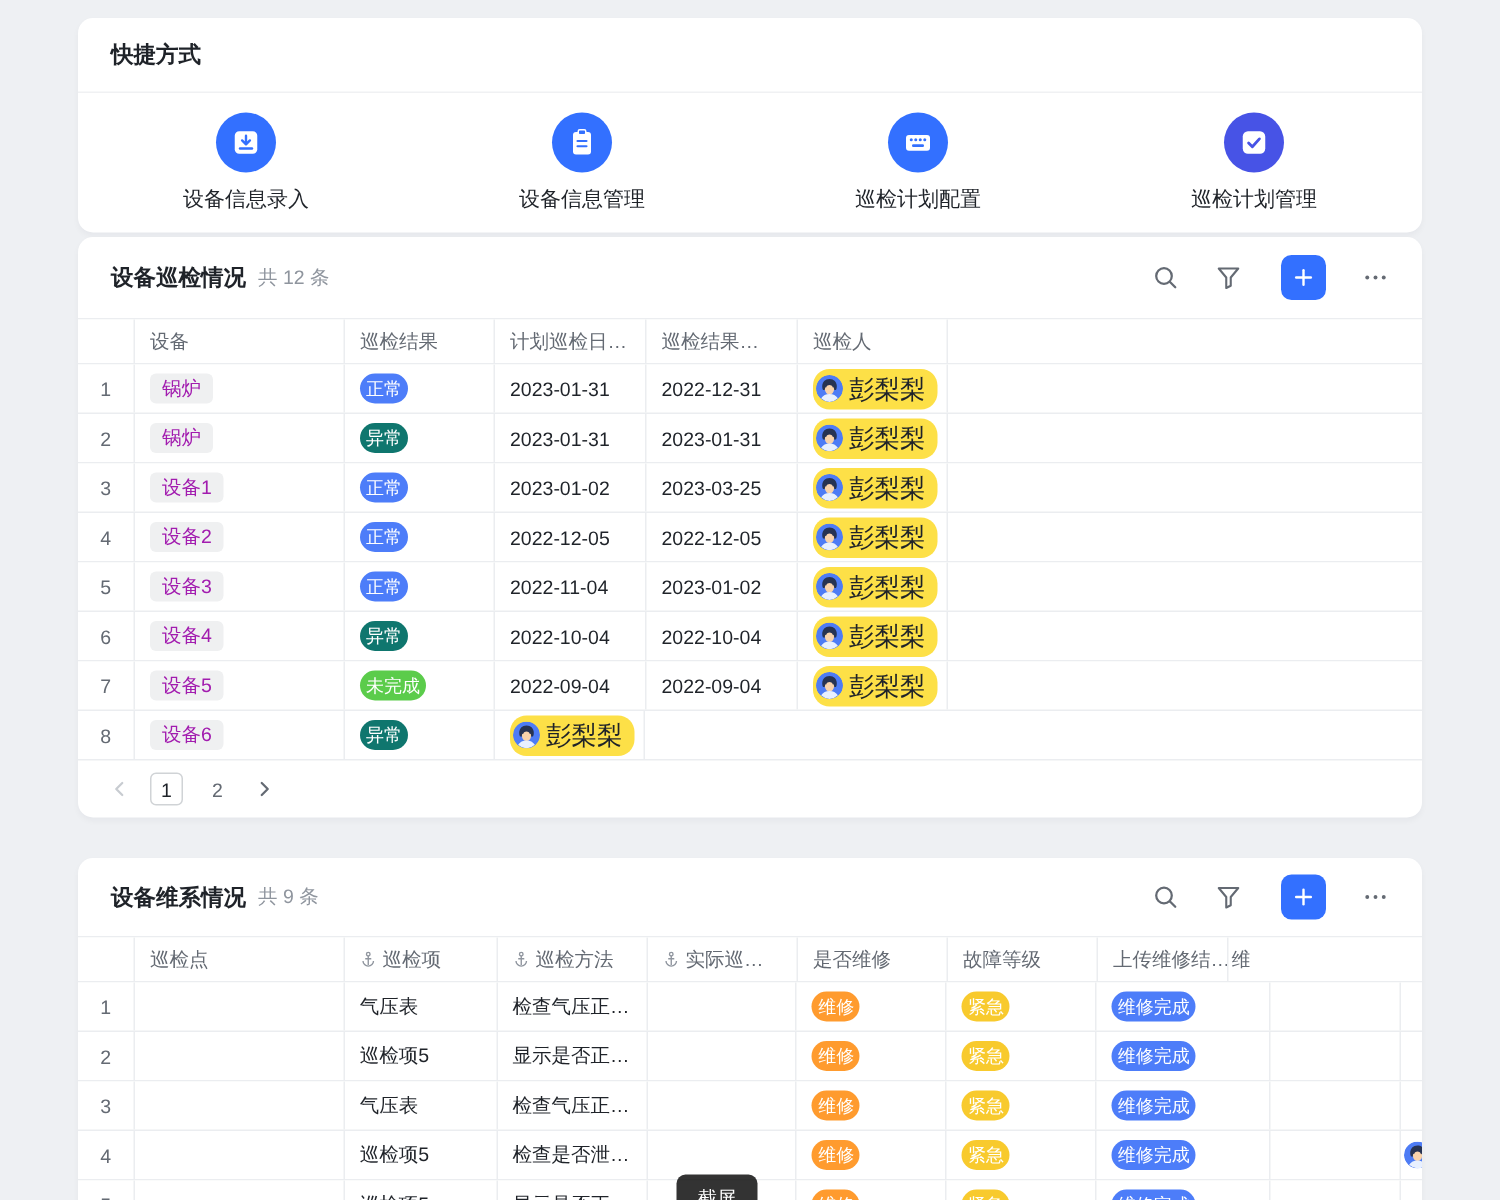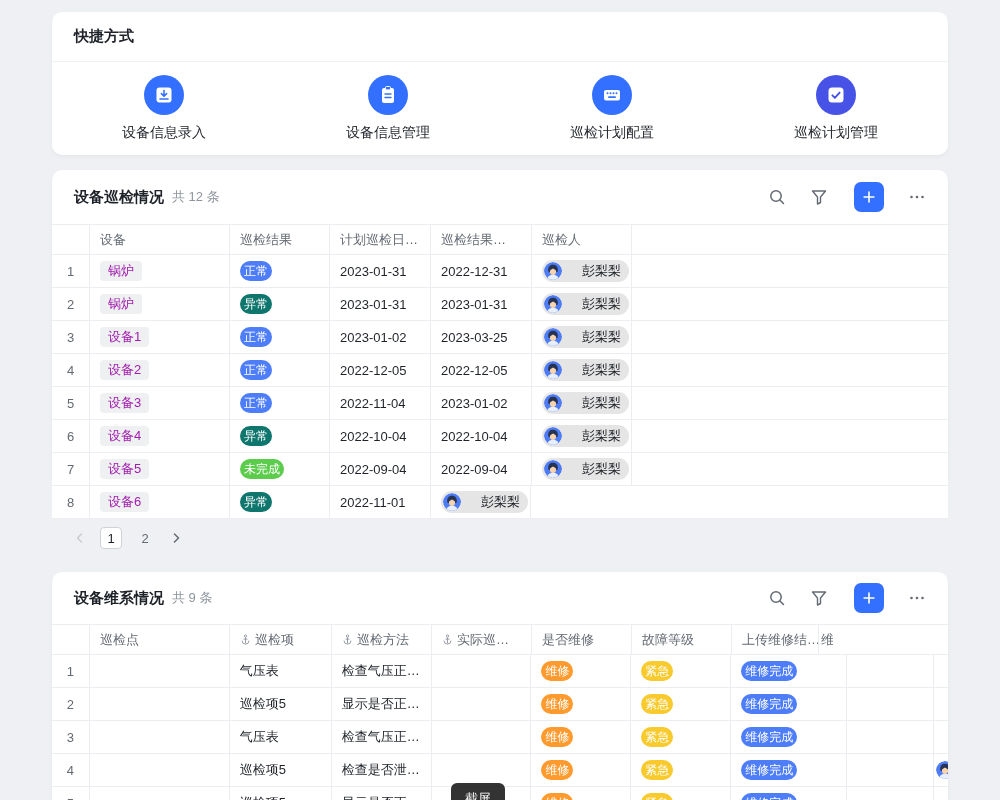--- a/index.html
+++ b/index.html
@@ -1,20 +1,20 @@
 <!DOCTYPE html>
 <html><head>
 <meta charset="utf-8">
 <style>
   *{margin:0;padding:0;box-sizing:border-box}
   html,body{width:1000px;height:800px}
   body{background:#eef0f3;font-family:"Liberation Sans","DejaVu Sans",sans-serif;position:relative;overflow:hidden}
   .card{position:absolute;left:52px;width:896px;background:#fff;border-radius:10px;box-shadow:0 2px 4px rgba(31,35,41,.04)}
   #card-shortcuts{top:12px;height:143px}
-  #card-inspect{top:170px;height:316px}
+  #card-inspect{top:158px;height:387px}
   #card-maint{top:572px;height:247px}
 
   .card-head{display:flex;align-items:center;padding:18px 22px;gap:8px}
   #card-shortcuts .card-head{height:50px;border-bottom:1px solid #f0f1f3}
   .table-head{height:54px}
   #card-maint .table-head{height:52px}
   .card-title{font-size:15px;font-weight:700;color:#1f2329}
   .count{font-size:13px;color:#8f959e}
   .spacer{flex:1}
   .hicon{width:18px;height:18px;color:#646a73;display:inline-flex;margin-left:16px;cursor:pointer}
@@ -38,21 +38,21 @@
   .fill{flex:1;border-right:none}
   .hcell{gap:4px}
   .anchor{width:11px;height:11px;color:#8f959e;flex:none}
 
   .t1 .c1{width:38px}.t1 .c2{width:140px}.t1 .c3{width:100px}.t1 .c4{width:101px}.t1 .c5{width:101px}.t1 .c6{width:100px}
   .t2 .c1{width:38px}.t2 .c2{width:140px}.t2 .c3{width:102px}.t2 .c4{width:100px}.t2 .c5{width:100px}.t2 .c6{width:100px}.t2 .c7{width:100px}.t2 .c8{width:116px}.t2 .c9{width:87px}.t2 .c10{width:14px;border-right:none;padding:0 2px}
 
   .tag{display:inline-block;background:#eff0f1;border-radius:4px;padding:2px 8px;font-size:13px;color:#a21caf;line-height:16px}
   .pill{height:20px;display:inline-flex;align-items:center;padding:0 4px;border-radius:10px;font-size:12px;color:#fff;flex:none}
   .c-blue{background:#4d7df9}.c-red{background:#0f766e}.c-green{background:#5bcc4b}.c-orange{background:#ff9b2e}.c-yellow{background:#f8ca2d}
-  .person{display:inline-flex;align-items:center;gap:20px;background:#e5e5e5;border-radius:11px;padding:2px 8px 2px 2px;font-size:13px;color:#1f2329;flex:none}
+  .person{display:inline-flex;align-items:center;gap:4px;background:#fde047;border-radius:11px;padding:2px 8px 2px 2px;font-size:17px;color:#1f2329;flex:none}
   .avatar{width:18px;height:18px;border-radius:50%;flex:none}
 
   .pager{display:flex;align-items:center;gap:12px;padding:8px 20px;height:38px}
   .pg-chev{width:16px;height:16px;display:inline-flex;color:#646a73;cursor:pointer}
   .pg-chev svg{width:16px;height:16px}
   .pg-chev.disabled{color:#c8ccd1}
   .pg-num{min-width:22px;height:22px;display:inline-flex;align-items:center;justify-content:center;font-size:13px;color:#646a73;cursor:pointer}
   .pg-num.current{border:1px solid #d0d3d6;border-radius:4px;color:#1f2329;background:#fff}
 
   .toast{position:absolute;left:451px;top:783px;background:rgba(0,0,0,.8);color:#fff;font-size:13px;padding:7px 14px;border-radius:6px;z-index:9}
@@ -340,21 +340,20 @@
       <div class="cell fill"></div>
     </div>
     <div class="trow">
       <div class="cell c1 num">8</div>
       <div class="cell c2">
           <span class="tag">设备6</span>
         </div>
       <div class="cell c3">
           <span class="pill c-red">异常</span>
         </div>
-      <div class="cell c5">2022-11-01</div>
       <div class="cell c6">
           <span class="person">
             <svg class="avatar">
               <use href="#i-avatar"></use>
             </svg>
             <span>彭梨梨</span>
           </span>
         </div>
       <div class="cell fill"></div>
     </div>

